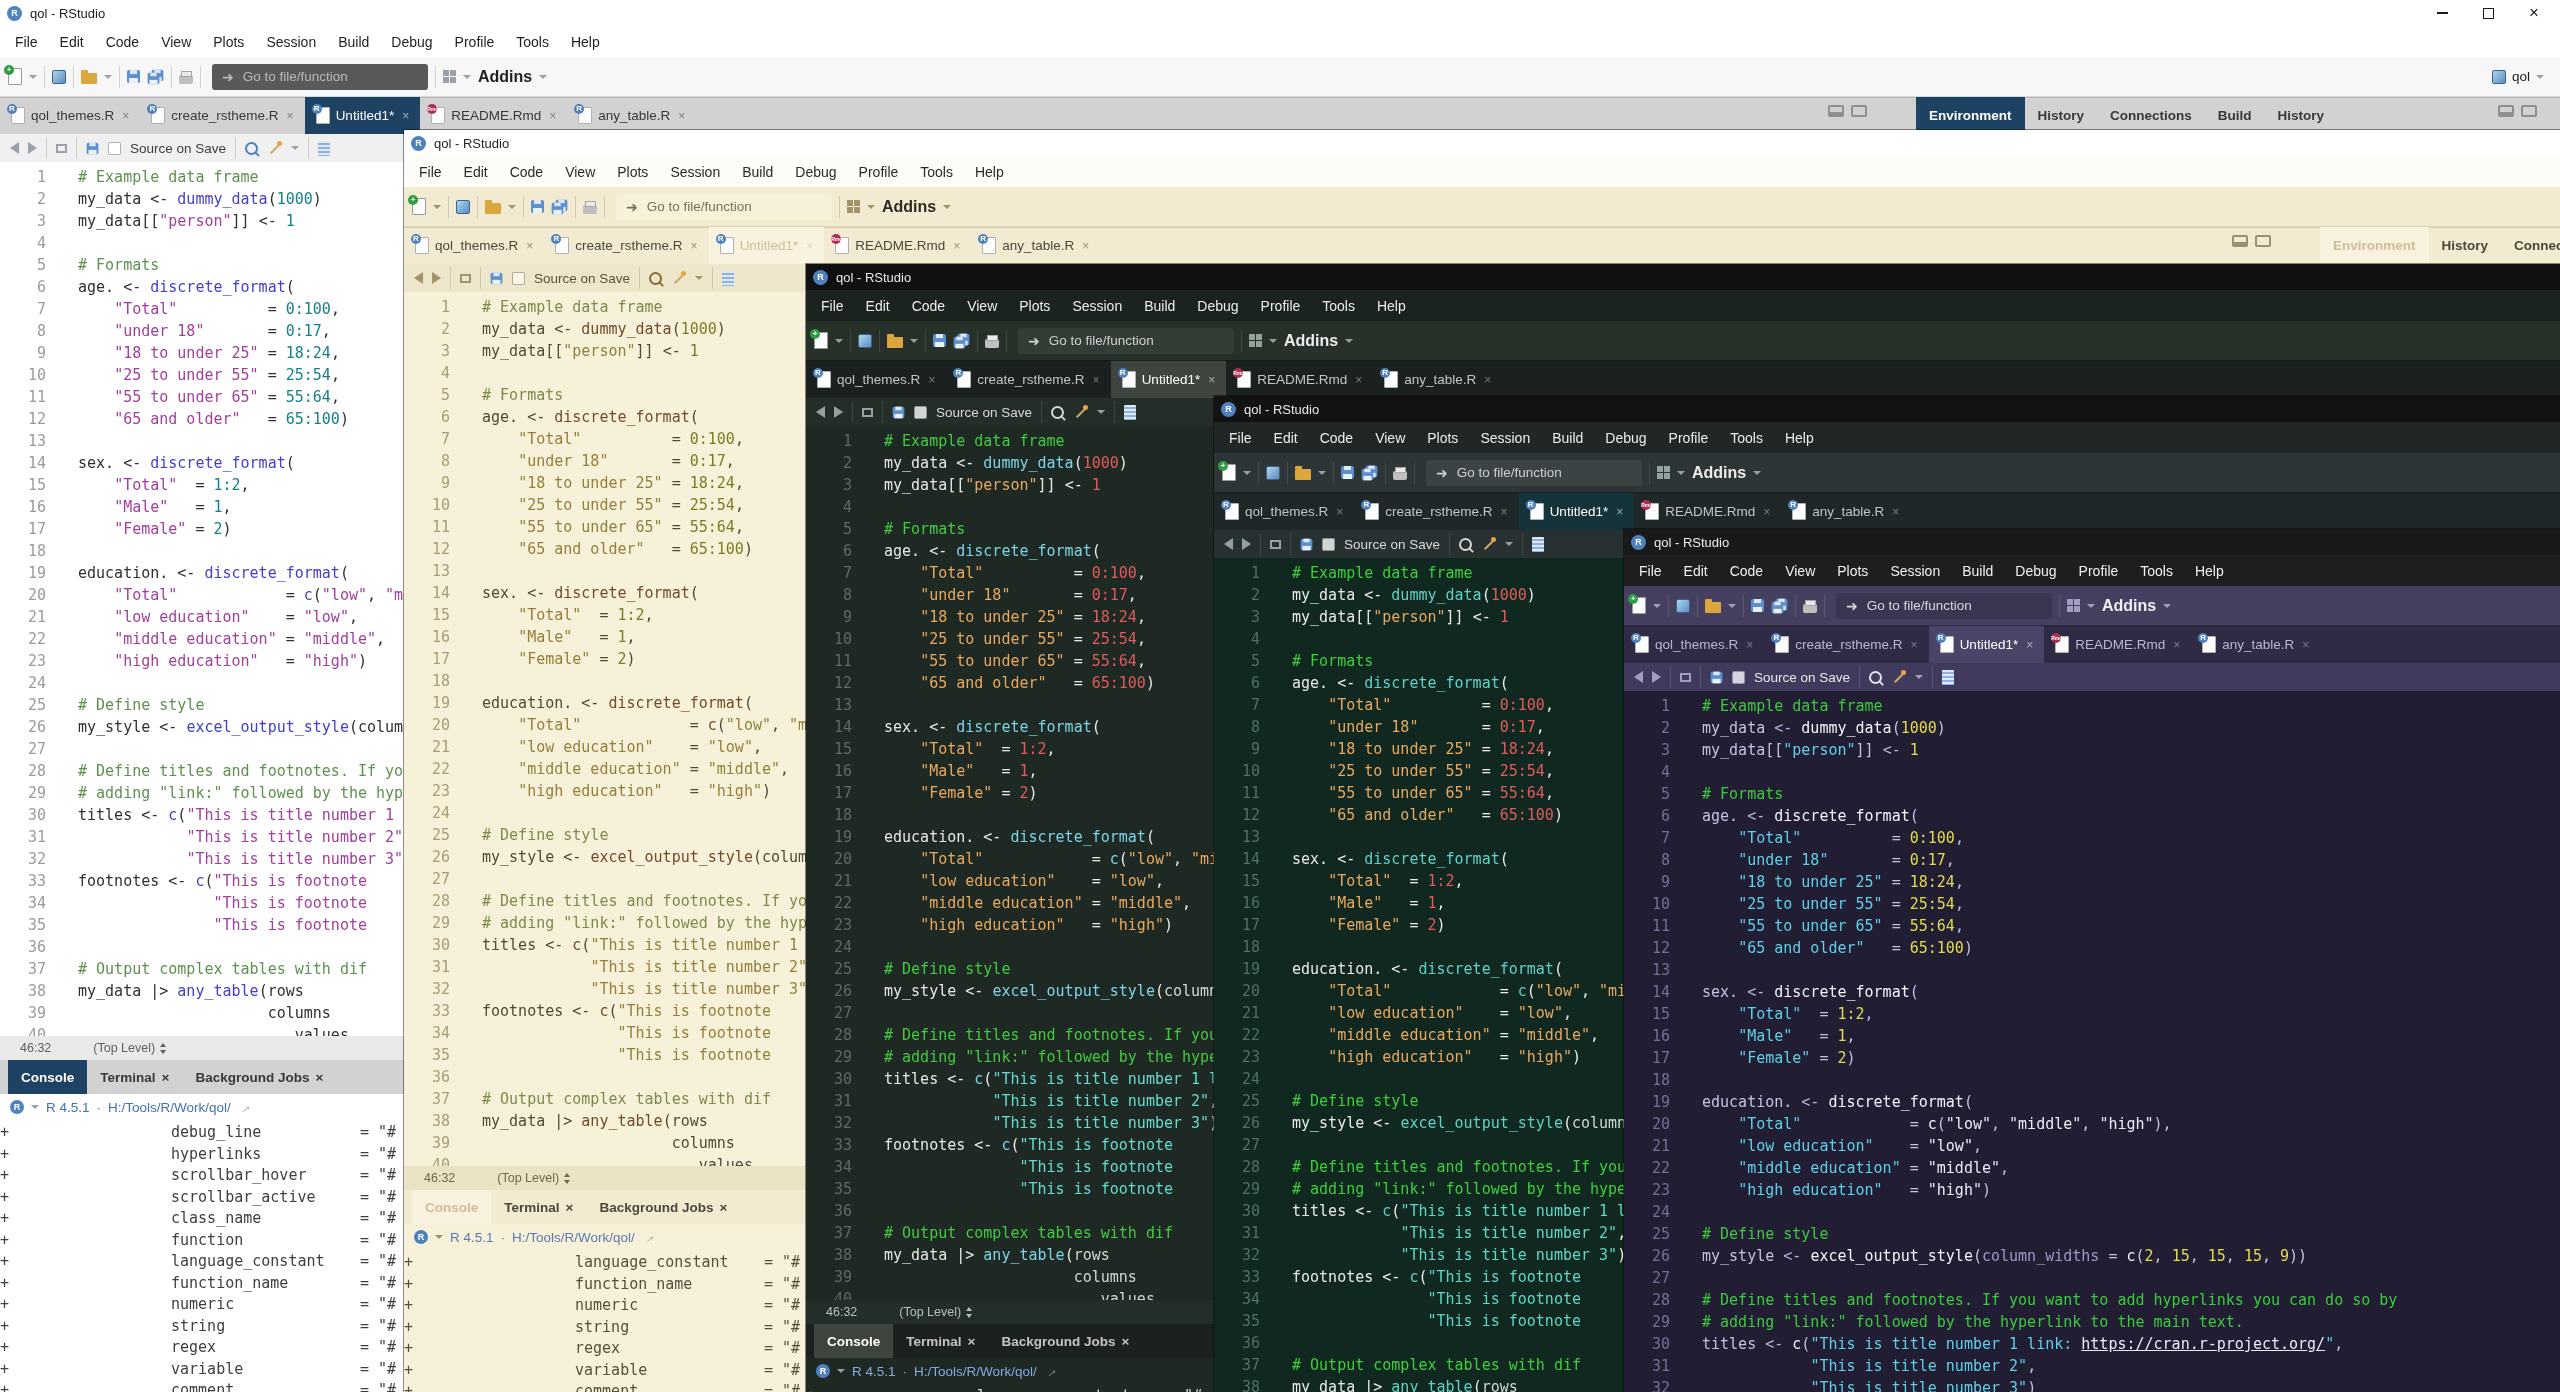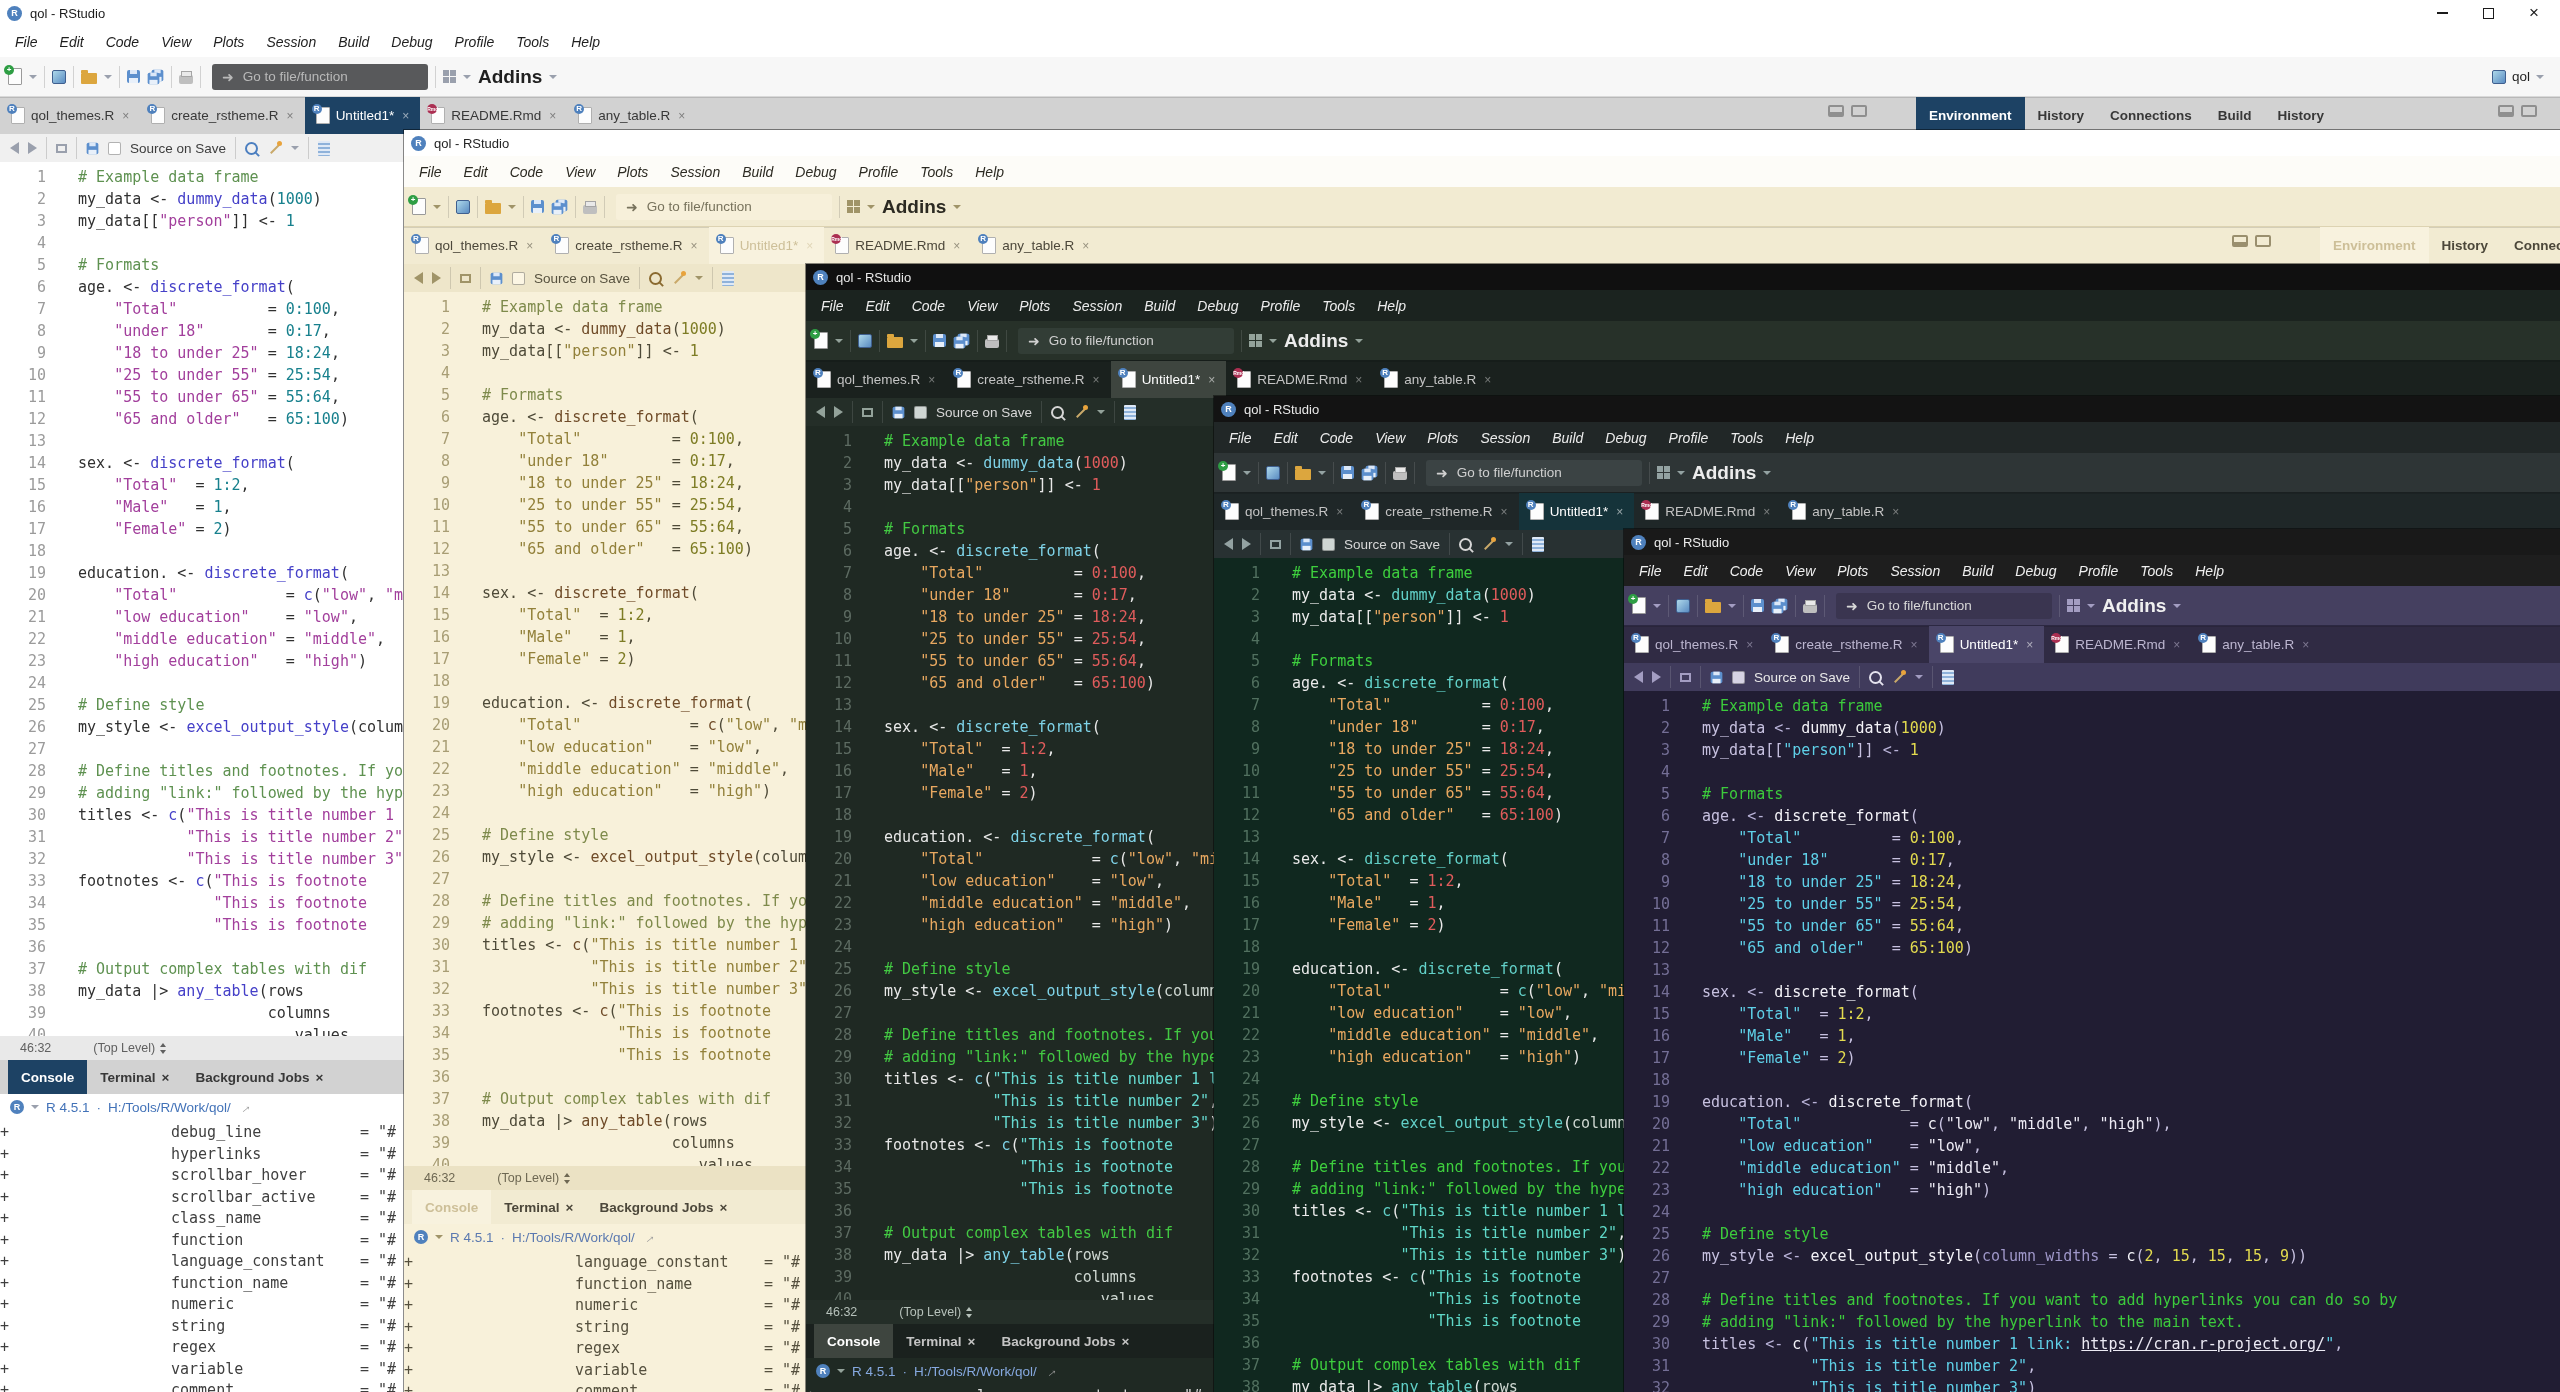--- a/index.html
+++ b/index.html
@@ -10,28 +10,28 @@
   .titlebar{position:absolute;left:0;top:0;right:0;height:26px;background:var(--tbbg);color:var(--tbfg);
             font-size:13px;display:flex;align-items:center;}
   .apptitle{margin-left:8px;}
   .wc{position:absolute;top:0;height:26px;width:44px;display:flex;align-items:center;justify-content:center;color:var(--tbfg);font-size:14px;}
   .wc-min span{display:inline-block;width:11px;height:1.5px;background:currentColor;}
   .wc-res span{display:inline-block;width:9px;height:9px;border:1.5px solid currentColor;}
   .wc-close{font-size:17px;}
 
   .menubar{position:absolute;left:0;top:26px;right:0;height:31px;background:var(--mbbg);color:var(--mbfg);
            display:flex;align-items:center;padding-left:4px;font-size:14px;}
-  .menu-item{padding:0 11px;height:100%;display:flex;align-items:center;font-style:italic;}
+  .menu-item{padding:0 11px;height:100%;display:flex;align-items:center;}
 
   .toolbar{position:absolute;left:0;top:57px;right:0;height:40px;background:var(--tlbg);
            border-bottom:1px solid var(--tlbd);display:flex;align-items:center;gap:7px;padding-left:8px;box-sizing:border-box;}
   .tsep{width:1px;height:22px;background:var(--sep);}
   .goto{width:196px;height:26px;border-radius:3px;background:var(--sbbg);color:var(--sbfg);
         display:flex;align-items:center;gap:9px;padding:0 10px;font-size:13.5px;margin-left:4px;}
-  .addins{font-size:19px;color:var(--mbfg);font-weight:bold;}
+  .addins{font-size:16px;color:var(--mbfg);font-weight:bold;}
   .spacer{flex:1;}
   .projbtn{display:flex;align-items:center;gap:6px;margin-right:16px;color:var(--mbfg);font-size:13.5px;}
 
   .tabrow{position:absolute;left:0;top:97px;right:0;height:37px;background:var(--trbg);display:flex;box-shadow:inset 0 1px 0 rgba(0,0,0,.12);}
   .tab{height:37px;display:flex;align-items:center;gap:6px;padding:0 11px;font-size:13.5px;color:var(--tfg);white-space:nowrap;}
   .tab.active{background:var(--tabg);color:var(--tafg);}
   .tab .x{font-size:12px;opacity:.55;margin-left:2px;}
   .envtabs{position:absolute;left:1888px;top:97px;height:37px;display:flex;padding-left:28px;}
   .envtab{height:37px;display:flex;align-items:center;padding:0 13px;font-size:13.5px;font-weight:bold;color:var(--tfg);}
   .envtab.active{background:var(--tabg);color:var(--tafg);}

